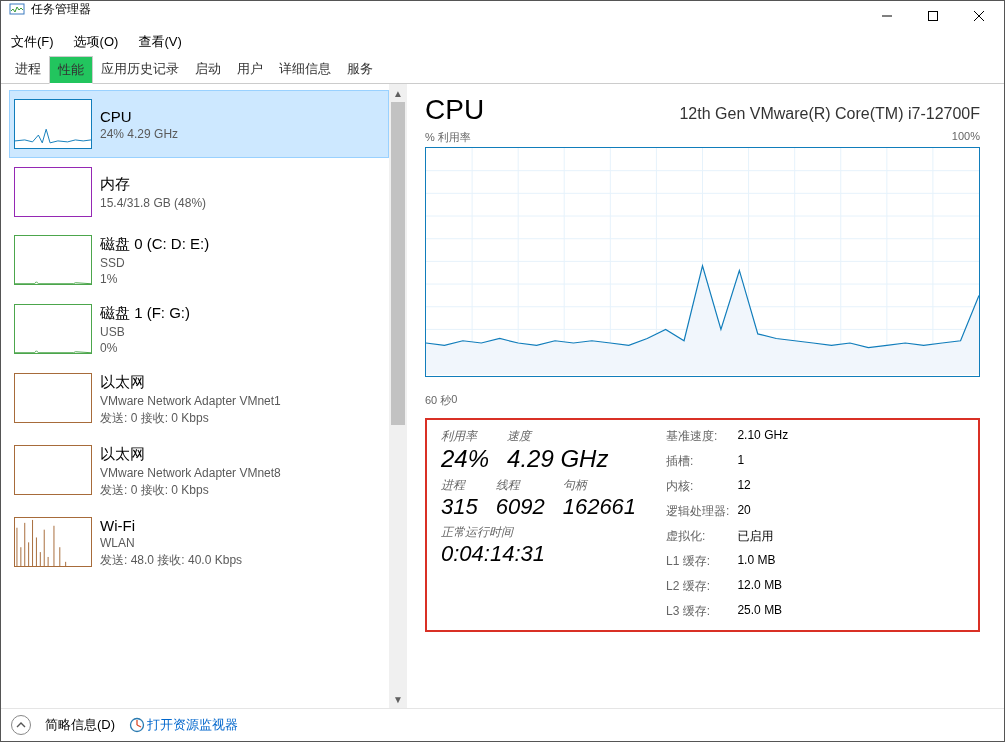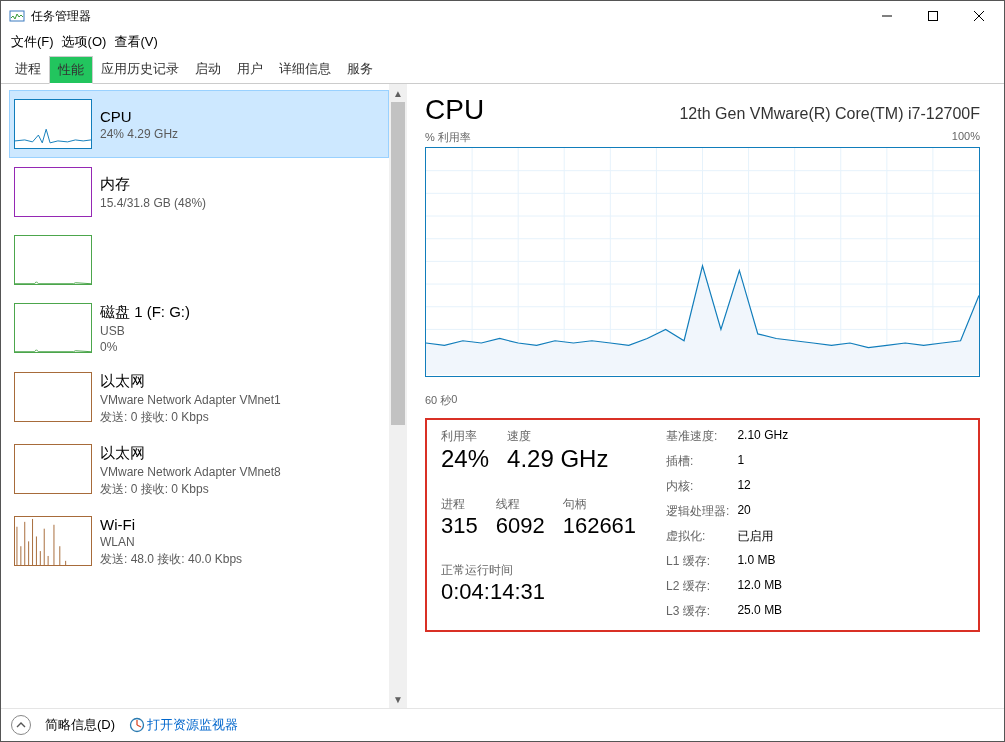--- a/index.html
+++ b/index.html
@@ -1,23 +1,23 @@
 <!DOCTYPE html>
 <html><head>
 <meta charset="utf-8">
 <style>
   html,body{margin:0;padding:0;font-family:"Microsoft YaHei","Segoe UI",sans-serif;font-size:14px;color:#000;background:#fff;height:100%;}
   body{display:flex;flex-direction:column;height:742px;width:1005px;box-sizing:border-box;border:1px solid #555;}
-  .titlebar{display:flex;align-items:center;height:30px;padding:0 2px 0 8px;}
+  .titlebar{display:flex;align-items:flex-start;height:30px;padding:0 2px 0 8px;}
   .titlebar .icon{width:16px;height:16px;margin-right:6px;display:flex;align-items:center;justify-content:center;}
   .titlebar .title{flex:0 0 auto;font-size:12px;}
   .titlebar .spacer{flex:1;}
   .winbtn{width:46px;height:30px;display:flex;align-items:center;justify-content:center;}
   .winbtn svg{display:block}
-  .menubar{display:flex;align-items:flex-start;gap:8px;padding:2px 8px 4px 10px;font-size:13px;}
+  .menubar{display:flex;align-items:flex-start;gap:20px;padding:2px 8px 4px 10px;font-size:13px;}
   .tabs{display:flex;border-bottom:1px solid #ccc;padding-left:6px;background:#fff;}
   .tab{padding:4px 8px;font-size:13px;position:relative;top:1px;color:#333;}
   .tab.active{border:1px solid #ccc;border-bottom:1px solid #fff;background:#22c55e;}
   .content{flex:1;display:flex;overflow:hidden;}
   .sidebar-wrap{width:406px;display:flex;position:relative;border-right:0;}
   .sidebar{flex:1;overflow-y:auto;overflow-x:hidden;padding:6px 0 6px 8px;}
   .scrollbar{width:18px;background:#f0f0f0;display:flex;flex-direction:column;align-items:center;}
   .scrollbar .arrow{height:18px;width:100%;display:flex;align-items:center;justify-content:center;font-size:10px;color:#606060;}
   .scrollbar .track{flex:1;width:100%;position:relative;}
   .scrollbar .thumb{position:absolute;top:0;left:2px;right:2px;height:55%;background:#c2c2c2;}
@@ -34,21 +34,21 @@
   .sb-sub{font-size:12px;color:#5a5a5a;}
   .main{flex:1;padding:10px 24px 10px 18px;display:flex;flex-direction:column;overflow:hidden;}
   .main-head{display:flex;align-items:baseline;justify-content:space-between;}
   .main-title{font-size:28px;font-weight:400;}
   .cpu-model{font-size:16px;color:#333;}
   .chart-labels{display:flex;justify-content:space-between;font-size:11px;color:#666;margin-top:4px;}
   .chart{height:228px;border:1px solid #117dbb;margin-top:2px;position:relative;background:#fff;}
   .chart svg{position:absolute;inset:0;}
   .xaxis{display:flex;justify-content:flex-start;font-size:11px;color:#666;margin-top:16px;}
   .stats-box{margin-top:10px;border:2px solid #d93025;padding:8px 14px 10px 14px;display:flex;gap:30px;}
-  .stats-left{display:flex;flex-direction:column;gap:23px;}
+  .stats-left{display:flex;flex-direction:column;gap:4px;font-style:italic;}
   .bigrow{display:flex;gap:18px;}
   .bigstat .lbl{font-size:12px;color:#666;}
   .bigstat .val{font-size:22px;}
   .bigstat.primary .val{font-size:24px;}
   .uptime .lbl{font-size:12px;color:#666;}
   .uptime .val{font-size:22px;}
   .stats-right{display:grid;grid-template-columns:auto auto;column-gap:22px;row-gap:2px;align-content:start;font-size:12px;gap:8px;}
   .stats-right .k{color:#666;}
   .footer{display:flex;align-items:center;gap:14px;padding:6px 10px;border-top:1px solid #e5e5e5;font-size:13px;}
   .footer .circ{width:18px;height:18px;border:1px solid #888;border-radius:50%;display:flex;align-items:center;justify-content:center;}
@@ -121,20 +121,25 @@
           <div class="sb-text">
             <div class="sb-title">内存</div>
             <div class="sb-sub">15.4/31.8 GB (48%)</div>
           </div>
         </div>
         <div class="sb-item">
           <div class="sb-thumb disk">
             <svg viewBox="0 0 78 50" preserveAspectRatio="none">
               <polyline points="0,49 20,49 22,47 24,49 60,49 62,48 78,49" fill="none" stroke="#4ca64c" stroke-width="1"></polyline>
             </svg>
+          </div>
+          <div class="sb-text">
+            <div class="sb-title">磁盘 0 (C: D: E:)</div>
+            <div class="sb-sub">SSD</div>
+            <div class="sb-sub">1%</div>
           </div>
         </div>
         <div class="sb-item">
           <div class="sb-thumb disk">
             <svg viewBox="0 0 78 50" preserveAspectRatio="none">
               <polyline points="0,49 20,49 22,47 24,49 60,49 62,48 78,49" fill="none" stroke="#4ca64c" stroke-width="1"></polyline>
             </svg>
           </div>
           <div class="sb-text">
             <div class="sb-title">磁盘 1 (F: G:)</div>

